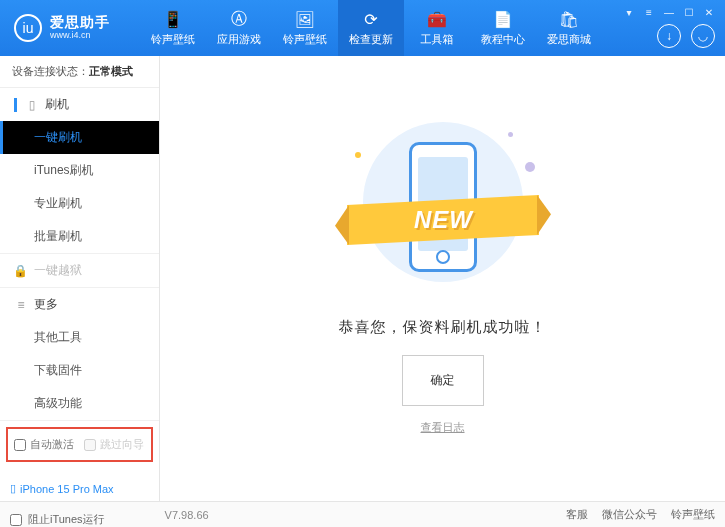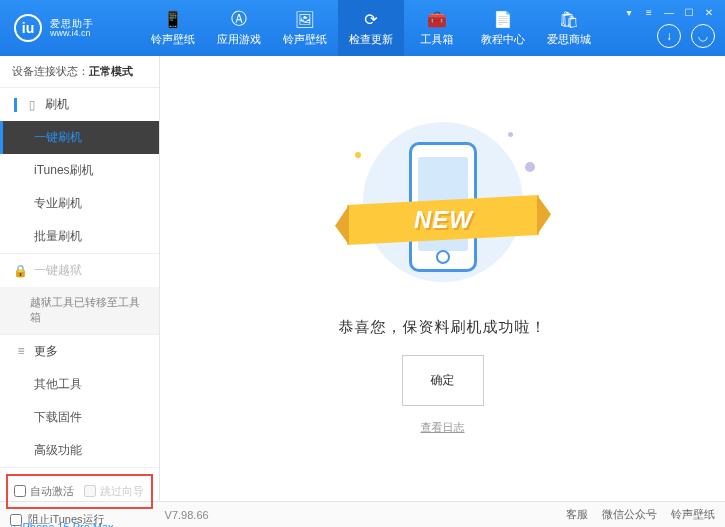--- a/index.html
+++ b/index.html
@@ -1,42 +1,42 @@
 <!DOCTYPE html>
 <html><head>
 <meta charset="utf-8">
 <style>
 * { margin: 0; padding: 0; box-sizing: border-box; font-family: "Microsoft YaHei", sans-serif; }
 body { width: 725px; height: 527px; overflow: hidden; background: #fff; }
 .header { height: 56px; background: linear-gradient(to bottom, #2b8ff5, #1e7ce8); display: flex; align-items: center; color: #fff; position: relative; }
 .logo-area { display: flex; align-items: center; padding: 0 14px; min-width: 140px; }
-.logo-circle { width: 28px; height: 28px; border: 2px solid #fff; border-radius: 50%; display: flex; align-items: center; justify-content: center; font-weight: bold; font-size: 14px; margin-right: 8px; }
+.logo-circle { width: 28px; height: 28px; border: 2px solid #fff; border-radius: 50%; display: flex; align-items: center; justify-content: center; font-weight: normal; font-size: 14px; margin-right: 8px; }
 .logo-text { display: flex; flex-direction: column; line-height: 1.1; }
-.logo-title { font-size: 10px; font-weight: normal; letter-spacing: 1px; }
+.logo-title { font-size: 14px; font-weight: bold; letter-spacing: 1px; }
 .logo-url { font-size: 9px; opacity: 0.9; }
 .nav-tabs { display: flex; height: 100%; }
 .nav-tab { width: 66px; display: flex; flex-direction: column; align-items: center; justify-content: center; font-size: 11px; cursor: pointer; gap: 3px; }
 .nav-tab.active { background: #1a6fd4; }
 .nav-icon { width: 20px; height: 20px; display: flex; align-items: center; justify-content: center; font-size: 16px; }
 .header-right { position: absolute; right: 8px; top: 6px; display: flex; align-items: center; gap: 6px; }
 .win-controls { display: flex; gap: 4px; font-size: 10px; }
 .win-btn { width: 16px; height: 12px; display: flex; align-items: center; justify-content: center; cursor: pointer; opacity: 0.9; }
 .header-icons { position: absolute; right: 10px; bottom: 8px; display: flex; gap: 10px; }
 .circle-btn { width: 24px; height: 24px; border: 1.5px solid #fff; border-radius: 50%; display: flex; align-items: center; justify-content: center; cursor: pointer; font-size: 12px; }
 .body-area { display: flex; height: calc(100% - 56px - 26px); }
 .sidebar { width: 160px; border-right: 1px solid #e5e5e5; display: flex; flex-direction: column; font-size: 12px; }
 .device-status { padding: 8px 12px; font-size: 11px; color: #555; border-bottom: 1px solid #eee; }
 .device-status b { color: #333; }
 .side-section { border-bottom: 1px solid #f0f0f0; }
 .side-header { display: flex; align-items: center; gap: 6px; padding: 8px 14px; color: #444; cursor: pointer; }
 .side-header .bar { width: 3px; height: 14px; background: #2b8ff5; margin-right: 2px; }
 .side-header.muted { color: #bbb; }
 .side-ico { width: 14px; display: inline-flex; justify-content: center; font-size: 12px; color: #999; }
 .side-item { padding: 8px 12px 8px 34px; color: #555; cursor: pointer; }
-.side-item.active { background: #404040; color: #2b8ff5; border-left: 3px solid #2b8ff5; padding-left: 31px; }
+.side-item.active { background: #000000; color: #2b8ff5; border-left: 3px solid #2b8ff5; padding-left: 31px; }
 .side-item.note { background: #f5f5f5; color: #888; font-size: 11px; line-height: 1.4; padding: 8px 12px 8px 30px; cursor: default; }
 .checkbox-row { border: 2px solid #e74c3c; margin: 6px; padding: 8px 6px; display: flex; gap: 10px; font-size: 11px; color: #777; }
 .checkbox-row label { display: flex; align-items: center; gap: 4px; cursor: pointer; }
 .checkbox-row input { width: 12px; height: 12px; }
 .cb-disabled { color: #ccc; }
 .device-info { padding: 6px 10px; font-size: 11px; margin-top: auto; }
 .device-name { color: #2b8ff5; display: flex; align-items: center; gap: 4px; font-weight: 500; }
 .main { flex: 1; display: flex; flex-direction: column; align-items: center; justify-content: center; position: relative; }
 .phone-illustration { position: relative; width: 200px; height: 180px; margin-bottom: 16px; }
 .circle-bg { position: absolute; width: 160px; height: 160px; background: #e8f2fd; border-radius: 50%; left: 20px; top: 0; }
@@ -133,21 +133,20 @@
           <div class="side-item">专业刷机</div>
           <div class="side-item">批量刷机</div>
         </div>
     </div>
 
     <div class="side-section">
       <div class="side-header muted">
         <span class="side-ico">🔒</span>
         <span>一键越狱</span>
       </div>
-      <div class="side-item note">越狱工具已转移至工具箱</div>
     </div>
 
     <div class="side-section">
       <div class="side-header">
         <span class="side-ico">≡</span>
         <span>更多</span>
       </div>
       <div id="more-items">
           <div class="side-item">其他工具</div>
           <div class="side-item">下载固件</div>

